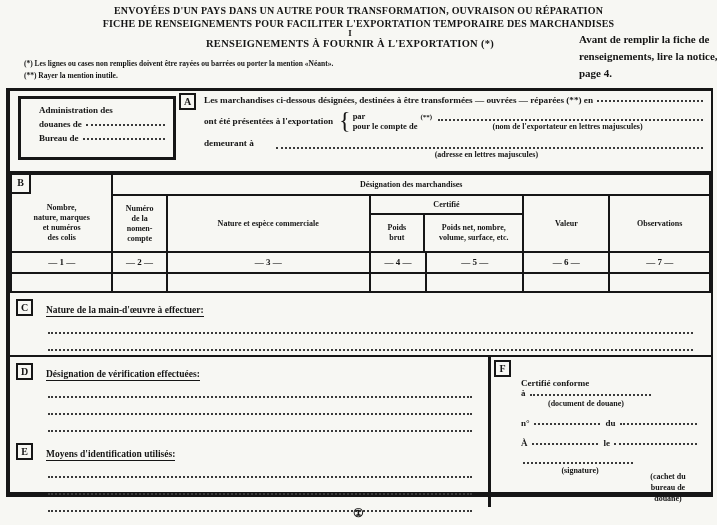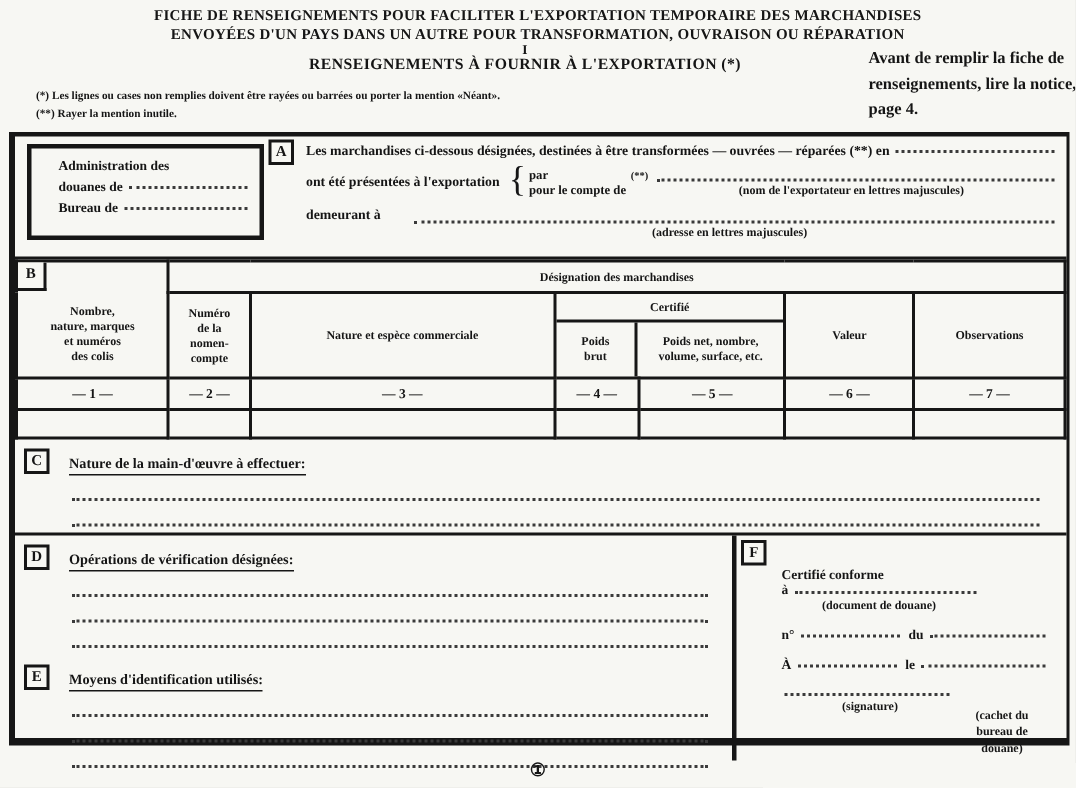--- a/index.html
+++ b/index.html
@@ -90,22 +90,22 @@
   
   .page-number { position:absolute; left:0; top:506px; width:717px; text-align:center;
     font-size:12px; font-weight:bold; }
 </style>
 </head>
 <body>
 
 <div class="page">
 
   <div class="doc-title">
+    <div>ENVOYÉES D'UN PAYS DANS UN AUTRE POUR TRANSFORMATION, OUVRAISON OU RÉPARATION</div>
     <div>FICHE DE RENSEIGNEMENTS POUR FACILITER L'EXPORTATION TEMPORAIRE DES MARCHANDISES</div>
-    <div>ENVOYÉES D'UN PAYS DANS UN AUTRE POUR TRANSFORMATION, OUVRAISON OU RÉPARATION</div>
   </div>
 
   <div class="part-heading">
     <div class="part-numeral">I</div>
     <div class="part-title">RENSEIGNEMENTS À FOURNIR À L'EXPORTATION (*)</div>
   </div>
 
   <div class="notice">Avant de remplir la fiche de renseignements, lire la notice, page 4.</div>
 
   <div class="footnotes">
@@ -220,21 +220,21 @@
       <div class="label-sq">C</div>
       <span class="sec-title">Nature de la main-d'œuvre à effectuer:</span>
       <div class="dotline"></div>
       <div class="dotline"></div>
     </div>
 
     <div class="bottom-row">
       <div class="box-de">
         <div class="sub sub-d">
           <div class="label-sq">D</div>
-          <span class="sec-title">Opérations de vérification désignées:</span>
+          <span class="sec-title">Désignation de vérification effectuées:</span>
           <div class="dotline"></div>
           <div class="dotline"></div>
           <div class="dotline"></div>
         </div>
         <div class="sub sub-e">
           <div class="label-sq">E</div>
           <span class="sec-title">Moyens d'identification utilisés:</span>
           <div class="dotline"></div>
           <div class="dotline"></div>
           <div class="dotline"></div>

